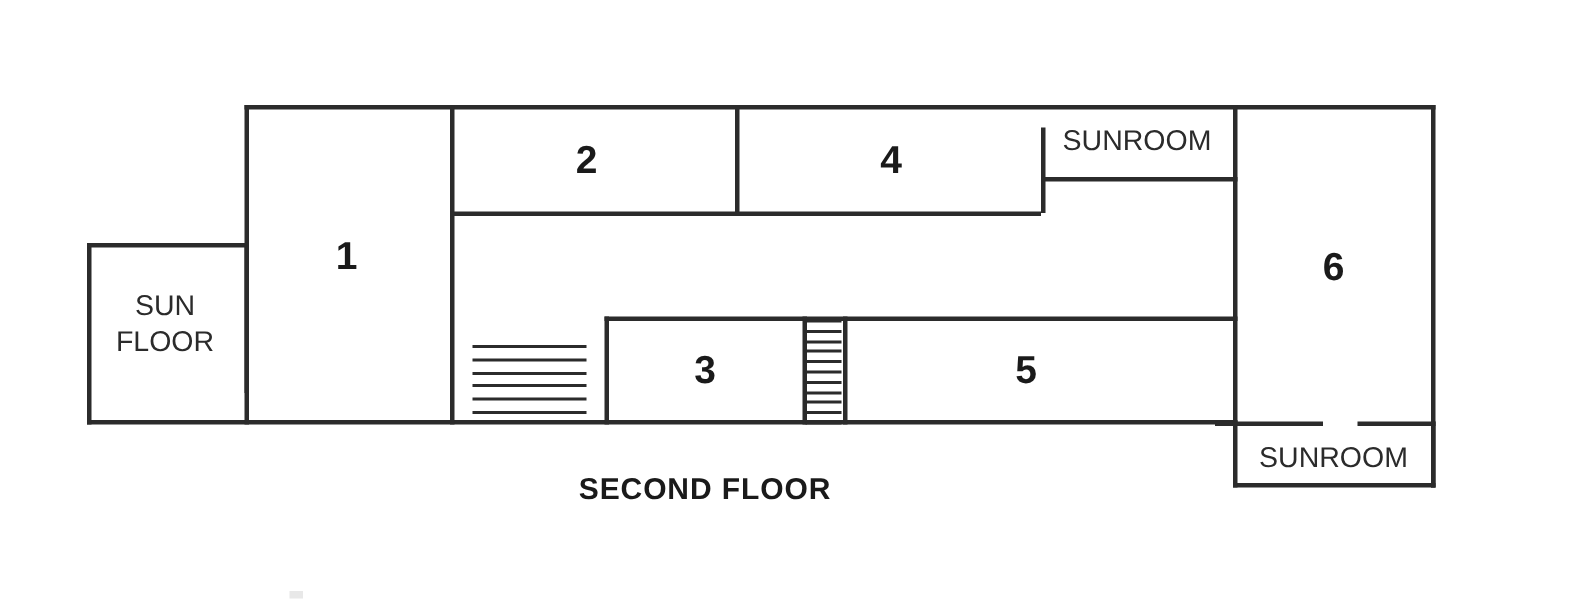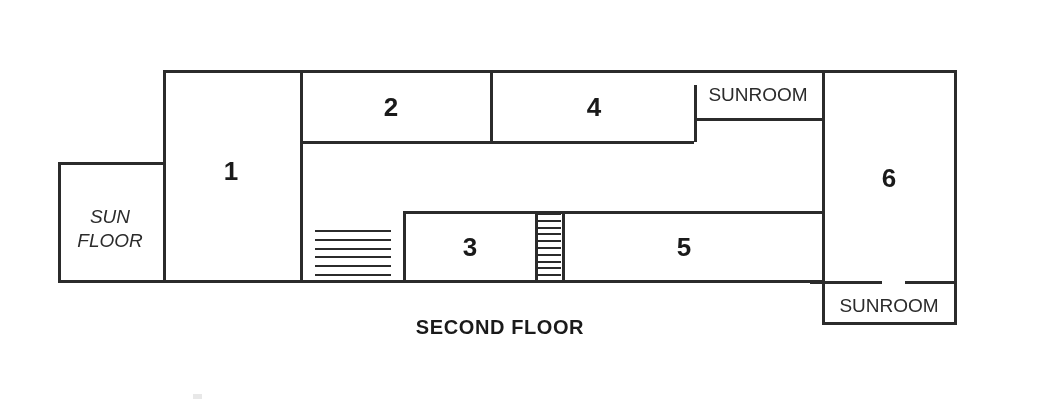--- a/index.html
+++ b/index.html
@@ -124,25 +124,25 @@
       <div class="stair-v-rung" style="left: 537px; top: 274px; width: 24px; background: rgb(43, 43, 43);"></div>
       <div class="stair-v-rung" style="left: 537px; top: 281px; width: 24px; background: rgb(43, 43, 43);"></div>
     </div>
   <div id="labels-layer">
       <div class="room-num" style="left: 231px; top: 171px; color: rgb(26, 26, 26);">1</div>
       <div class="room-num" style="left: 391px; top: 107px; color: rgb(26, 26, 26);">2</div>
       <div class="room-num" style="left: 470px; top: 247px; color: rgb(26, 26, 26);">3</div>
       <div class="room-num" style="left: 594px; top: 107px; color: rgb(26, 26, 26);">4</div>
       <div class="room-num" style="left: 684px; top: 247px; color: rgb(26, 26, 26);">5</div>
       <div class="room-num" style="left: 889px; top: 178px; color: rgb(26, 26, 26);">6</div>
-      <div class="room-text" style="left: 110px; top: 229px; font-style: italic;">
+      <div class="room-text" style="left: 110px; top: 217px;">
         <div>SUN</div>
         <div>FLOOR</div>
       </div>
       <div class="room-text" style="left: 758px; top: 95px;">SUNROOM</div>
       <div class="room-text" style="left: 889px; top: 306px;">SUNROOM</div>
     </div>
 
-  <div class="plan-title" id="plan-title" style="left: 500px; top: 327px;">SECOND FLOOR</div>
+  <div class="plan-title" id="plan-title" style="left: 470px; top: 327px;">SECOND FLOOR</div>
 
   <div class="artifact" id="artifact-mark" style="left: 193px; top: 394px;"></div>
 
 </div>
 
 </body></html>

